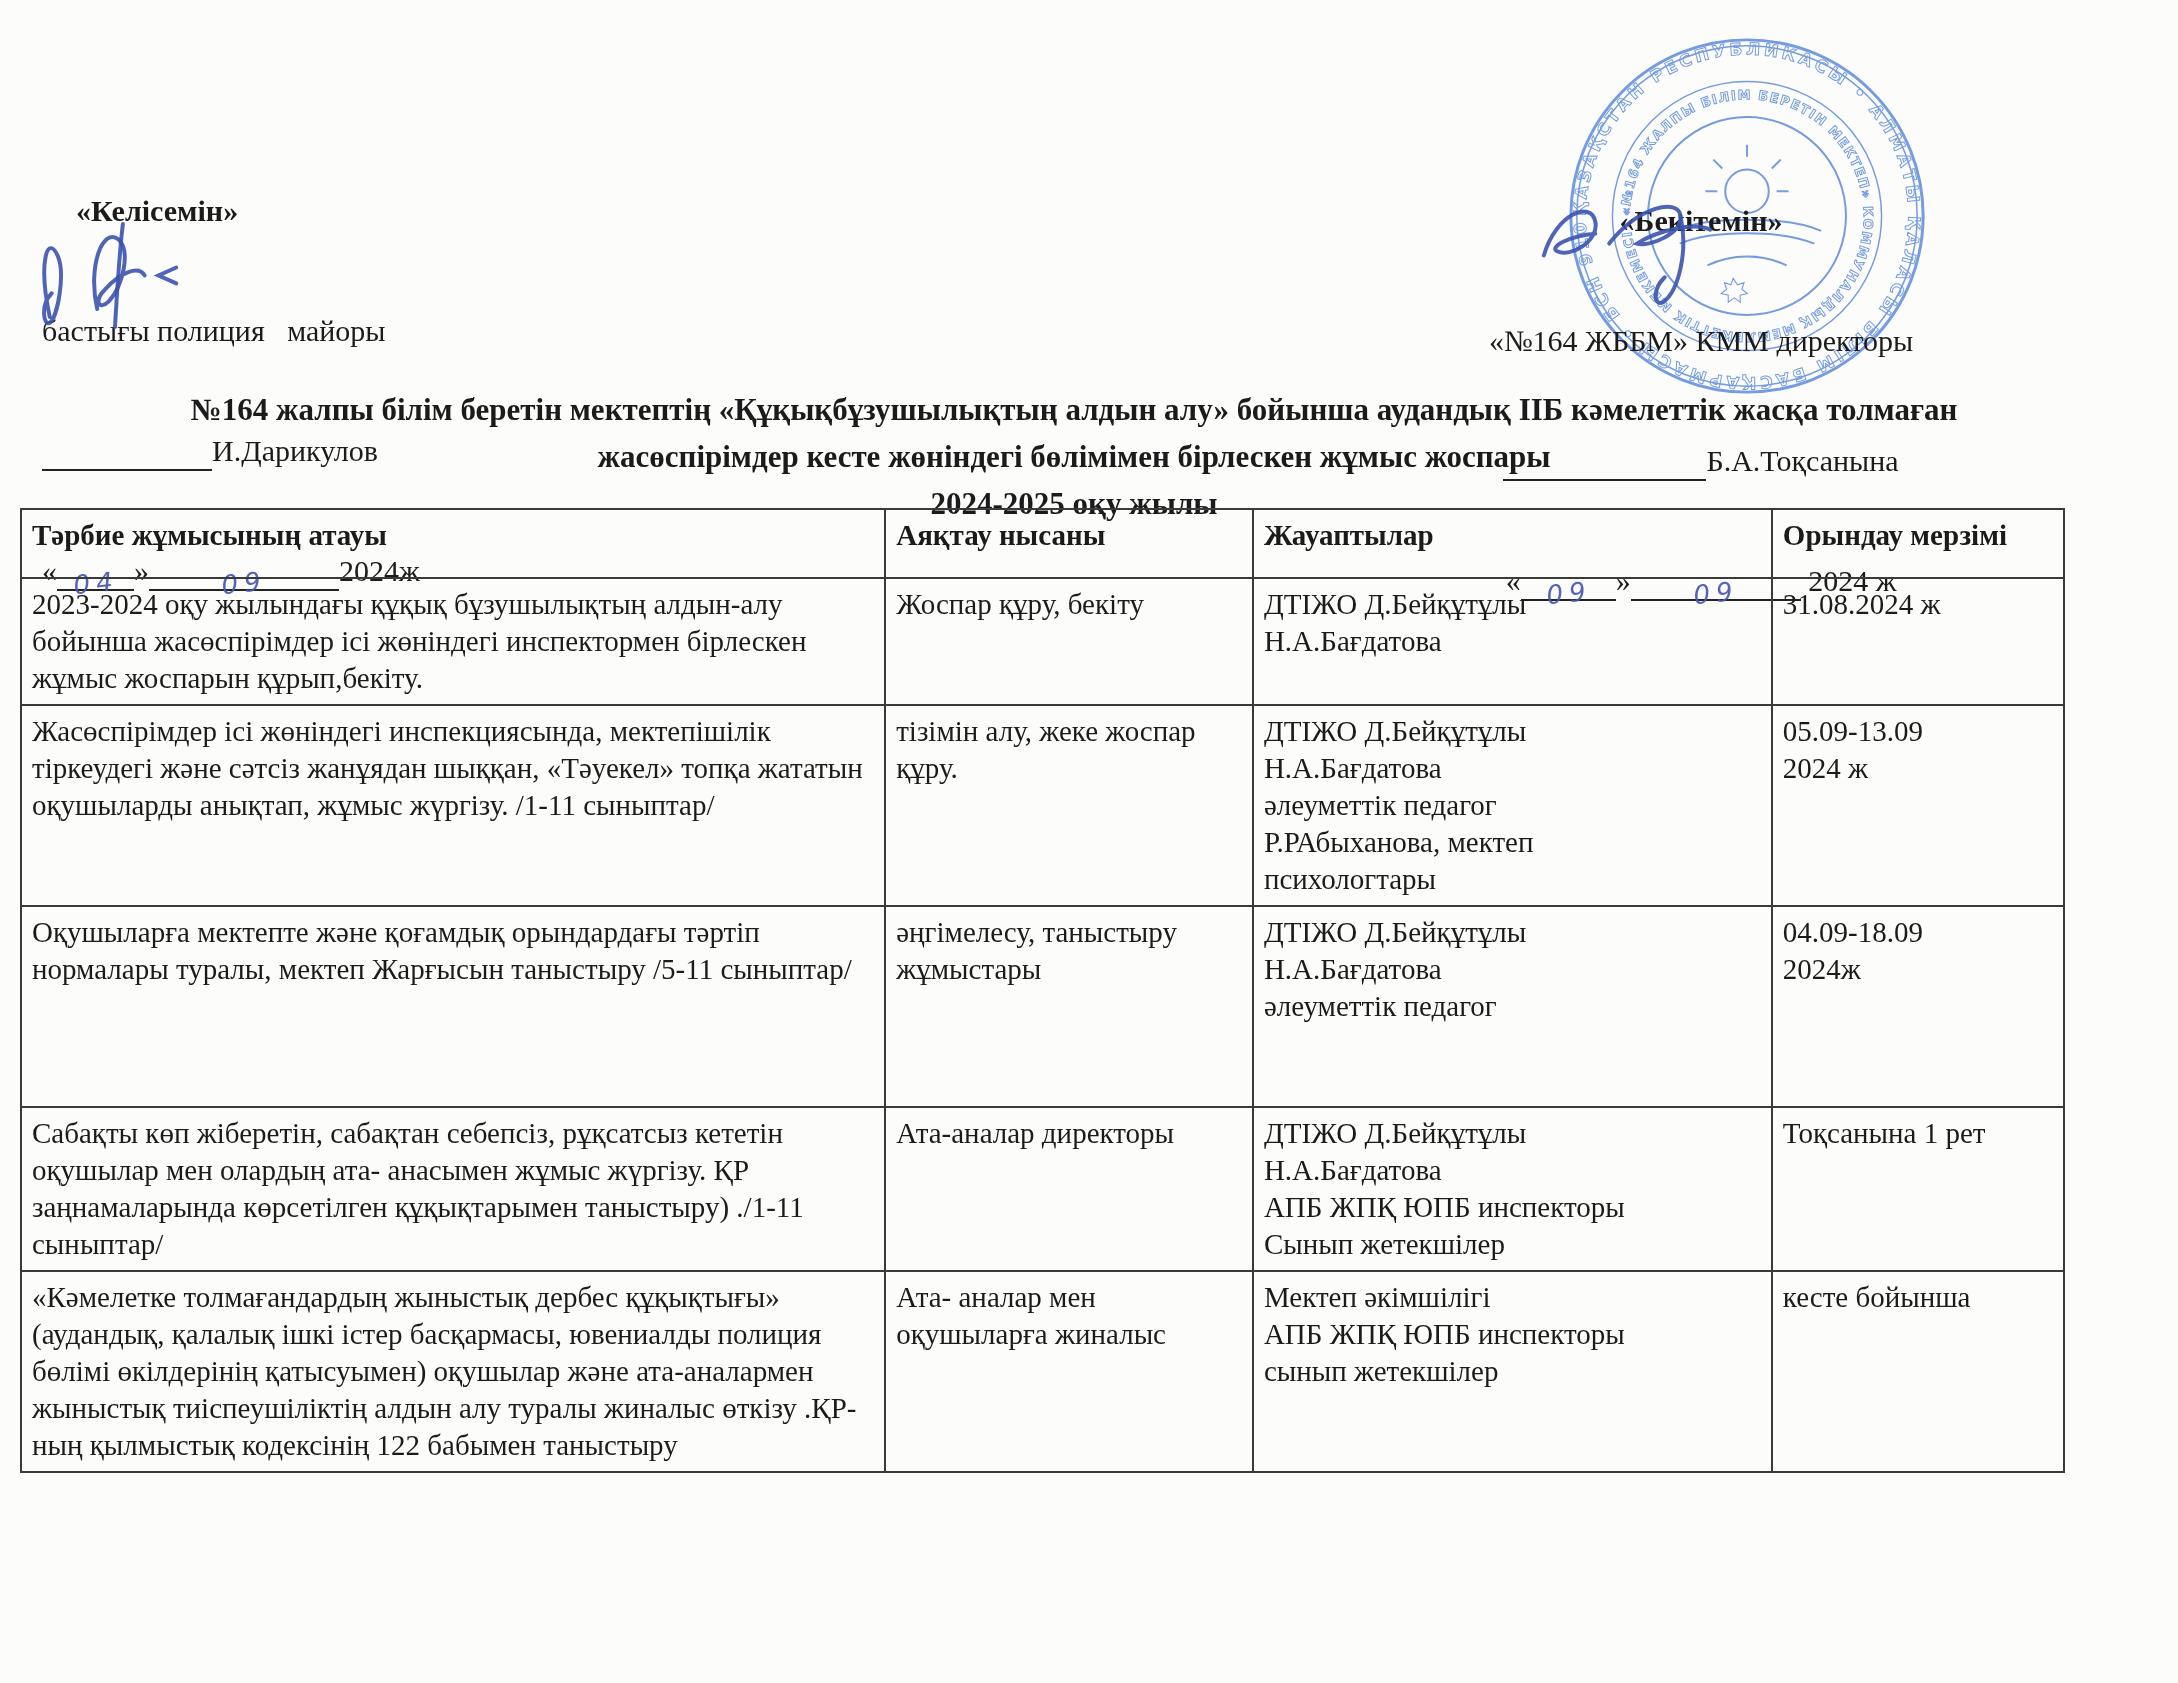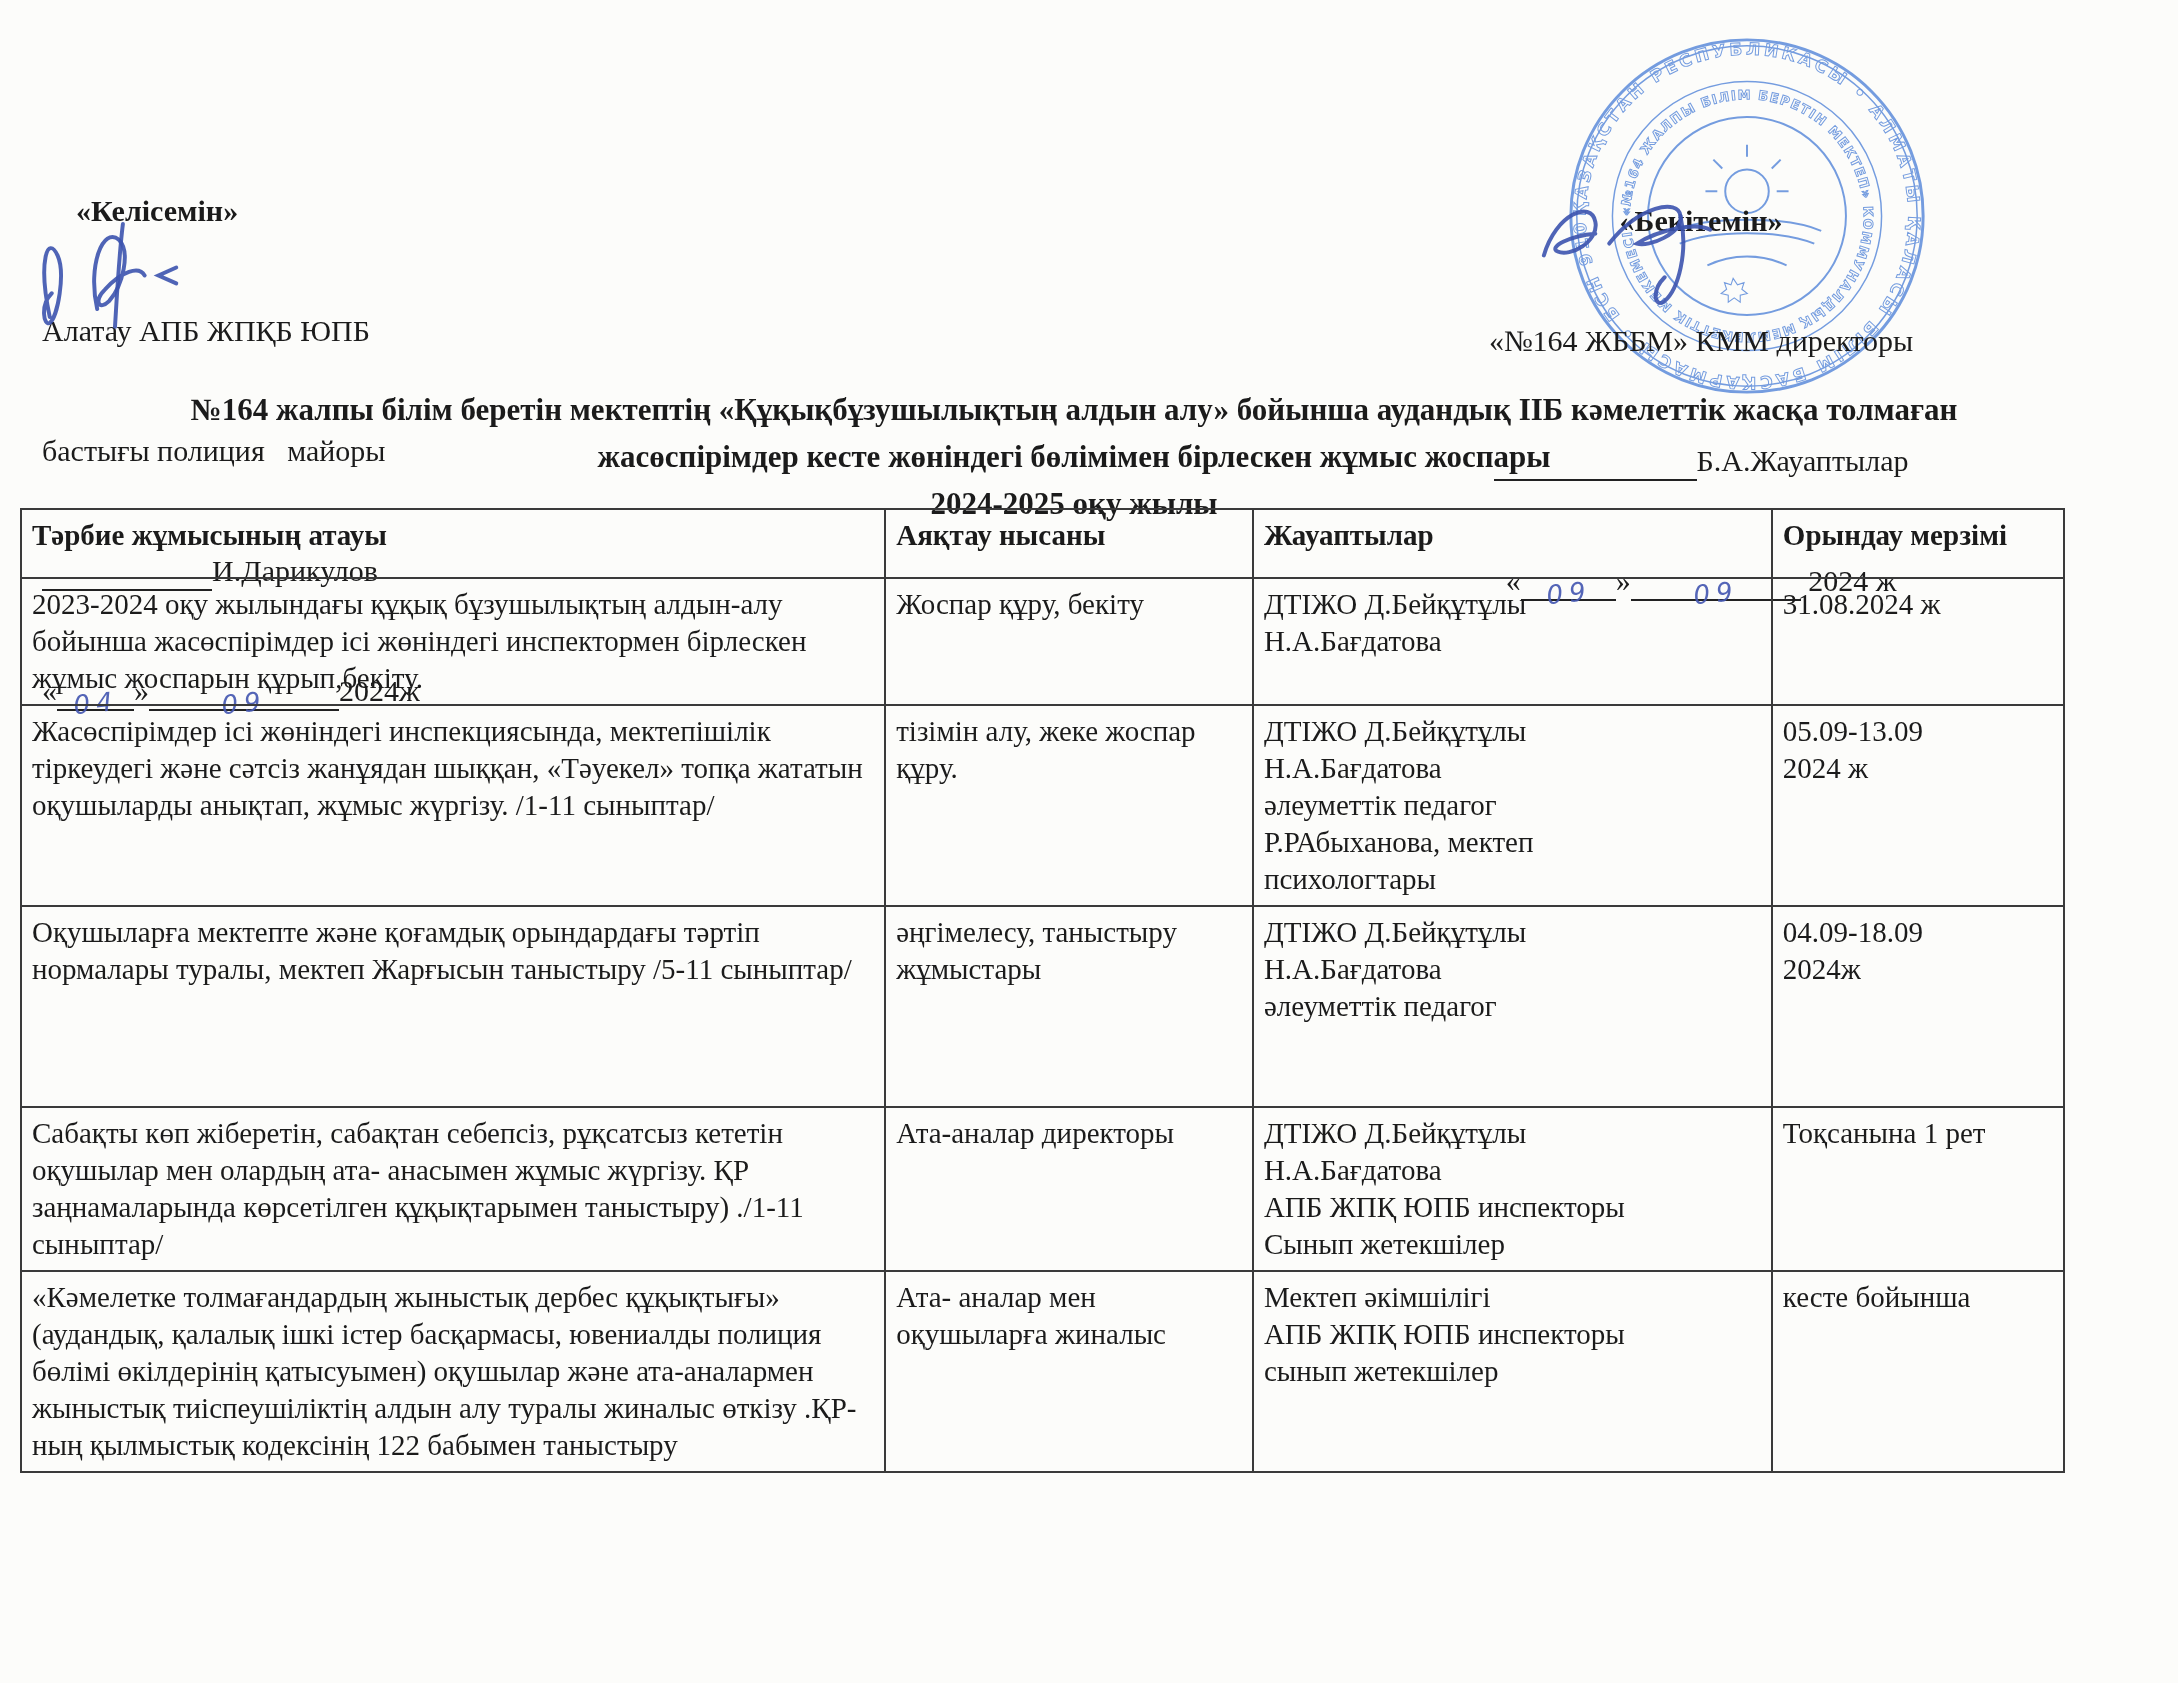--- a/index.html
+++ b/index.html
@@ -86,37 +86,36 @@
     </g>
     <path d="M115,205 C150,190 230,190 265,205"></path>
     <path d="M122,218 C155,204 225,204 258,218"></path>
     <path d="M150,240 C175,228 205,228 230,240"></path>
     <path d="M170,255 l8,12 12,-4 -4,12 10,8 -13,3 0,13 -11,-8 -11,8 0,-13 -13,-3 10,-8 -4,-12 12,4 z" transform="scale(0.55) translate(150,205)"></path>
   </g>
 </svg>
 
 <div class="approval approval-left">
   <div class="heading">«Келісемін»</div>
-  <div>Алатау АПБ ЖПҚБ ЮПБ</div>
   <div>бастығы полиция   майоры</div>
   <div><span class="blank" style="width:170px;"></span><span>И.Дарикулов</span></div>
   <div>«<span class="blank" style="width:77px;"><span class="hand">04</span></span>»<span class="blank" style="width:190px;"><span class="hand">09</span></span><span>2024ж</span></div>
 </div>
 
 <svg class="sig-svg" style="left:28px;top:206px;width:257px;height:129px;" viewBox="0 0 260 130">
   <path class="sig-stroke" d="M22 112 C10 55, 20 28, 30 50 C38 68, 30 112, 22 118 C16 122, 12 100, 24 88"></path>
   <path class="sig-stroke" d="M70 104 C60 60, 76 20, 92 34 C104 46, 96 80, 82 96 C72 106, 66 96, 78 84 C95 66, 112 60, 118 70"></path>
   <path class="sig-stroke" d="M96 18 C92 50, 90 90, 88 122"></path>
   <path class="sig-stroke" d="M150 62 L132 70 L150 78"></path>
 </svg>
 
 <div class="approval approval-right">
   <div class="heading">«Бекітемін»</div>
   <div>«№164 ЖББМ» КММ директоры</div>
-  <div><span class="blank" style="width:203px;"></span><span>Б.А.Жауаптылар</span></div>
+  <div><span class="blank" style="width:203px;"></span><span>Б.А.Тоқсанына</span></div>
   <div>«<span class="blank" style="width:95px;"><span class="hand">09</span></span>»<span class="blank" style="width:170px;"><span class="hand">09</span></span>&nbsp;<span>2024 ж</span></div>
 </div>
 
 <svg class="sig-svg" style="left:1530px;top:186px;width:297px;height:129px;" viewBox="0 0 300 130">
   <path class="sig-stroke" d="M14 70 C26 28, 62 14, 66 36 C70 56, 40 72, 28 66 C18 62, 40 50, 66 48"></path>
   <path class="sig-stroke" d="M80 58 C110 20, 150 12, 152 30 C154 48, 120 62, 108 58 C130 44, 168 36, 182 44"></path>
   <path class="sig-stroke" d="M152 30 C160 66, 150 104, 136 116 C126 124, 122 106, 136 92"></path>
 </svg>
 
 <div class="doc-title">

